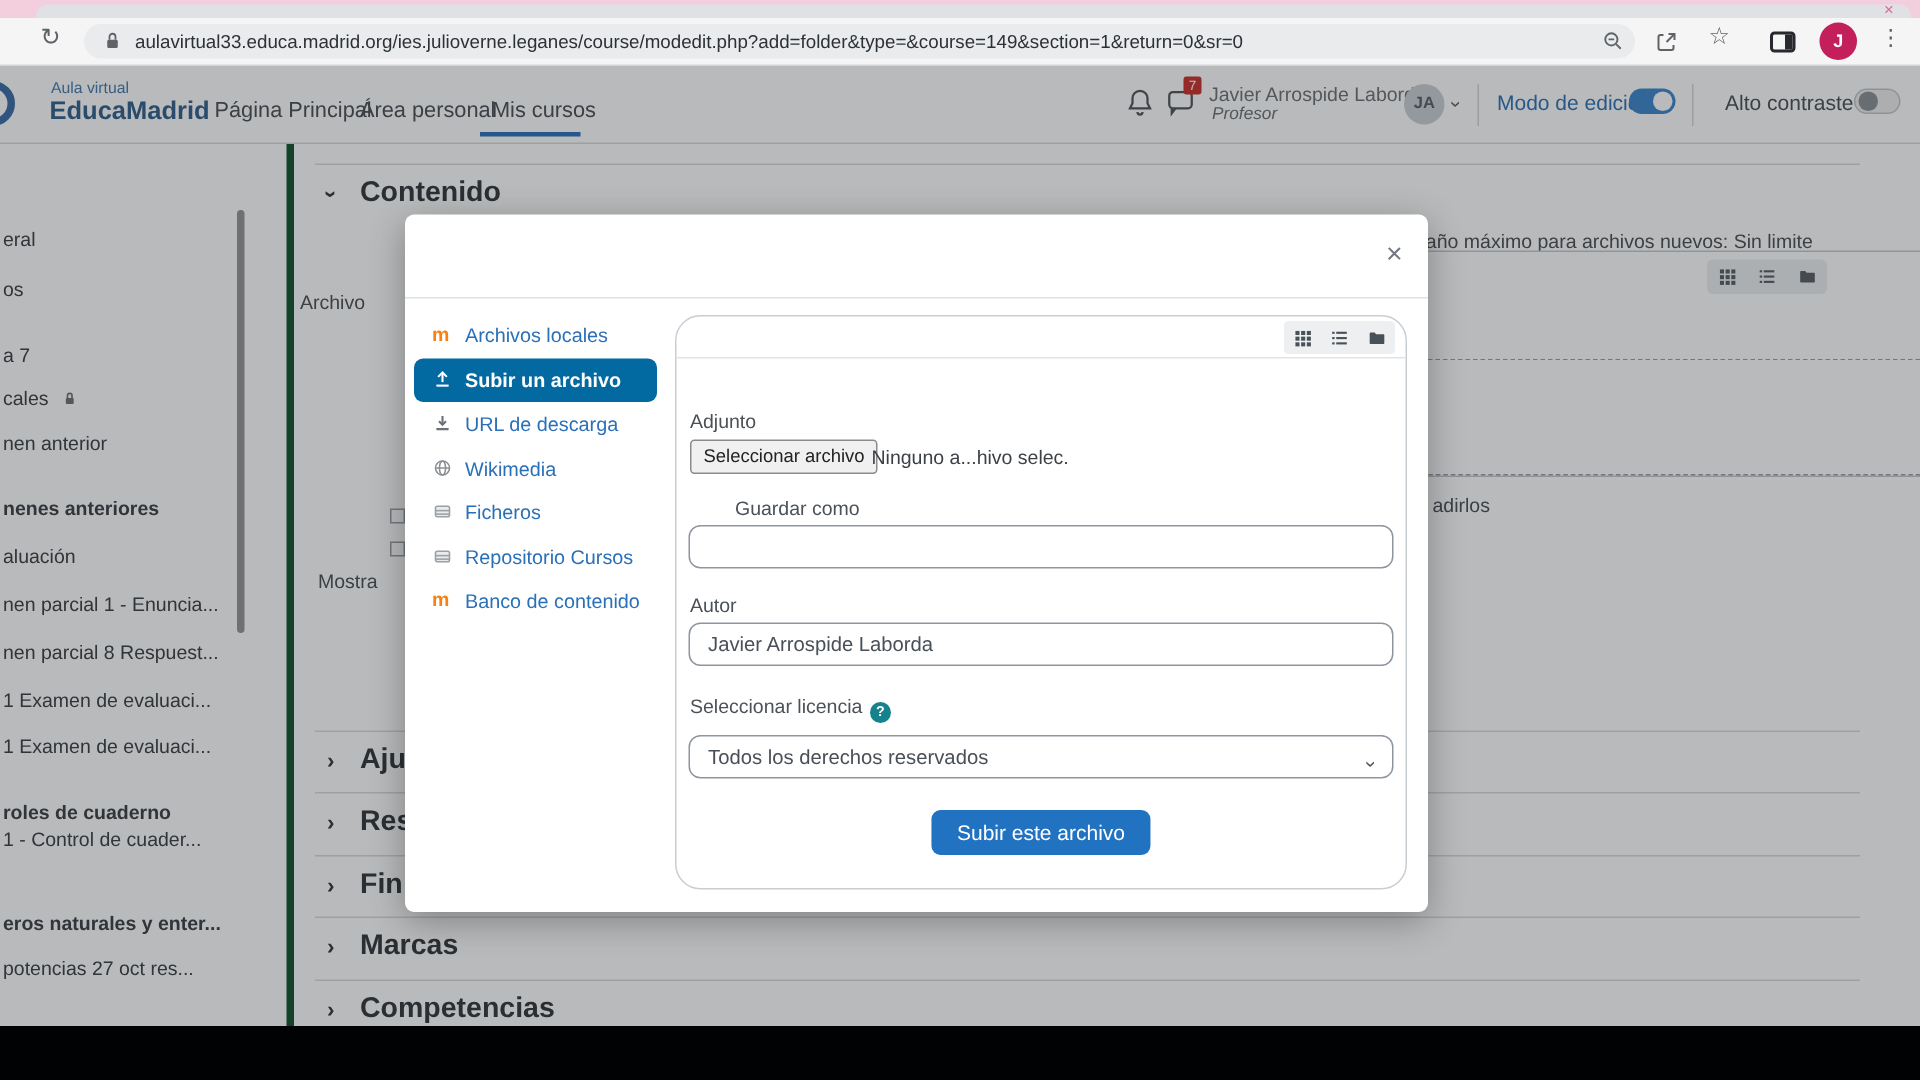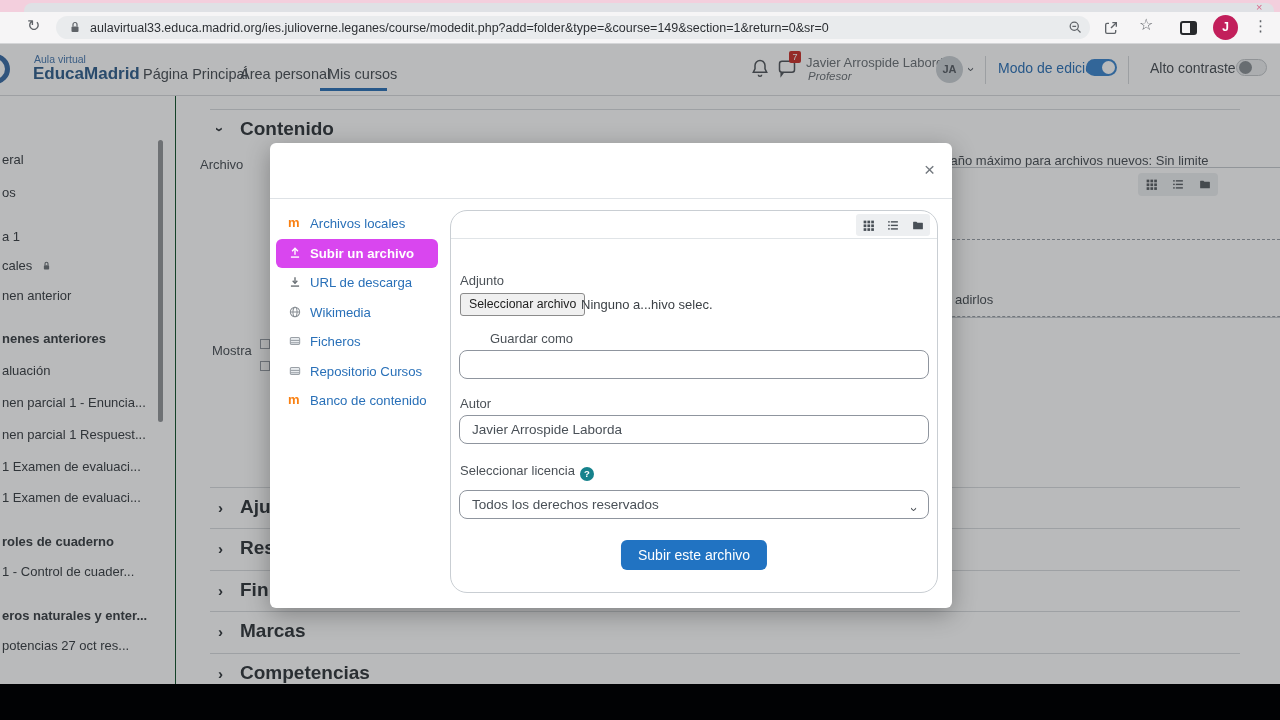--- a/index.html
+++ b/index.html
@@ -50,50 +50,50 @@
   #edit-label { left:998px; top:16px; font-size:14px; color:#2e73b8; }
   .toggle { width:31px; height:17px; border-radius:9px; }
   .toggle .knob { position:absolute; top:2px; width:13px; height:13px; border-radius:50%; }
   #toggle-edit { left:1086px; top:15px; background:#3e87cf; }
   #toggle-edit .knob { right:2px; background:#fff; }
   #toggle-contrast { left:1236px; top:15px; background:#eceeef; border:1px solid #c4c8cb; }
   #toggle-contrast .knob { left:2px; top:1px; background:#8c9196; }
   #contrast-label { left:1150px; top:16px; font-size:14px; color:#4b5157; }
 
   
-  #sidebar { left:0; top:52px; width:176px; height:590px; background:#fff; border-right:1px solid #14532d; overflow:hidden;text-decoration:underline; }
+  #sidebar { left:0; top:52px; width:196px; height:590px; background:#fff; border-right:5px solid #14532d; overflow:hidden;text-decoration:underline; }
   .sb-item { left:2px; font-size:13px; color:#3c4146; white-space:nowrap; }
   .sb-bold { font-weight:bold; }
   #sb-scroll { left:158px; top:44px; width:5px; height:282px; background:#94979a; border-radius:3px; }
 
   
   #main { left:168px; top:52px; width:1112px; height:590px; }
   .sect-row { left:42px; width:1030px; height:42px; border-top:1px solid #d9dcdf; }
   .sect-chev { position:absolute; left:8px; top:11px; font-size:15px; font-weight:bold; color:#33383d; }
   .sect-label { position:absolute; left:30px; top:8px; font-size:19px; font-weight:bold; color:#33383d; }
   #contenido-row { top:13px; }
   #maxnote { left:758px; top:57px; font-size:13px; color:#4b5157; }
-  .flabel { font-size:13px; color:#4b5157; }
+  .flabel { font-size:13px; color:#4b5157;margin-top:37px; }
   #fm-box { left:122px; top:71px; width:1060px; height:151px; border:1px solid #c6cace; border-radius:6px; }
   #fm-tools { left:970px; top:77px; width:80px; height:23px; background:#edeff1; border-radius:4px;
               display:flex; align-items:center; justify-content:space-around; }
   #fm-drop { left:134px; top:142px; width:1036px; height:78px; border:1px dashed #9aa0a6; border-radius:4px; }
   #drop-frag { left:787px; top:196px; font-size:13px; color:#4b5157; }
   .mini-box { width:10px; height:10px; border:1px solid #9aa0a6; background:#fff; }
 
   
   #modal { left:270px; top:143px; width:682px; height:465px; background:#fff; border-radius:6px;
            box-shadow:0 6px 24px rgba(0,0,0,0.3); z-index:50; }
   #m-title { left:22px; top:14px; font-size:22px; color:#1d2125; }
   #m-close { left:654px; top:16px; font-size:19px; color:#73797f; }
   #m-hline { left:0; top:55px; width:682px; height:1px; background:#dee2e6; }
   .mtab { left:6px; width:162px; height:29.5px; border-radius:6px; }
   .mtab .ic { position:absolute; left:12px; top:7px; width:14px; height:14px; }
   .mtab .lb { position:absolute; left:34px; top:7px; font-size:13.2px; color:#2970b8; white-space:nowrap; }
-  .mtab-active { background:#d946ef;text-align:right; }
+  .mtab-active { background:#0369a1;text-align:right; }
   .mtab-active .lb { color:#fff; font-weight:bold; }
   .m-ic { color:#f98012; font-weight:bold; font-size:13px; line-height:13px; }
   #m-panel { left:180px; top:67px; width:488px; height:383px; border:1px solid #c9ced3; border-radius:17px; background:#fff; }
   #p-toolbar { left:0; top:0; width:486px; height:28px; border-bottom:1px solid #e0e4e7; }
   #p-tools { position:absolute; right:7px; top:3px; width:74px; height:22px; background:#edeff1; border-radius:3px;
              display:flex; align-items:center; justify-content:space-around; }
   .p-label { left:9px; font-size:13px; color:#4b5157; }
   #file-btn { left:9px; top:82px; height:23px; padding:0 8px; background:#f0f0f0; border:1px solid #8b8b8b;
               border-radius:3px; font-size:12.3px; color:#222; line-height:21px; }
   #file-status { left:130px; top:86px; font-size:13px; color:#3c4146; }
@@ -189,36 +189,36 @@
       <div class="abs hdivider" style="left:1128px;"></div>
       <span class="abs" id="contrast-label">Alto contraste</span>
       <div class="abs toggle" id="toggle-contrast">
           <div class="knob"></div>
         </div>
     </div>
 
     <div class="abs" id="sidebar">
       <span class="abs sb-item" style="top:56px;">eral</span>
       <span class="abs sb-item" style="top:89px;">os</span>
-      <span class="abs sb-item" style="top:133px;">a 1</span>
+      <span class="abs sb-item" style="top:133px;">a 7</span>
       <span class="abs sb-item" style="top:162px;"><span>cales</span>
         <svg style="display:inline-block; vertical-align:-1px; margin-left:6px;" width="9" height="10" viewBox="0 0 24 26">
             <path d="M8 11V7a4 4 0 0 1 8 0v4" stroke="#6d7378" stroke-width="3" fill="none"></path>
             <rect x="5" y="11" width="14" height="11" rx="2" fill="#6d7378"></rect>
           </svg>
       </span>
       <span class="abs sb-item" style="top:192px;">nen anterior</span>
       <span class="abs sb-item sb-bold" style="top:235px;">nenes anteriores</span>
       <span class="abs sb-item" style="top:267px;">aluación</span>
       <span class="abs sb-item" style="top:299px;">nen parcial 1 - Enuncia...</span>
-      <span class="abs sb-item" style="top:331px;">nen parcial 1 Respuest...</span>
+      <span class="abs sb-item" style="top:331px;">nen parcial 8 Respuest...</span>
       <span class="abs sb-item" style="top:363px;">1 Examen de evaluaci...</span>
       <span class="abs sb-item" style="top:394px;">1 Examen de evaluaci...</span>
       <span class="abs sb-item sb-bold" style="top:438px;">roles de cuaderno</span>
-      <span class="abs sb-item" style="top:468px;text-align:center;">1 - Control de cuader...</span>
+      <span class="abs sb-item" style="top:456px;text-align:center;">1 - Control de cuader...</span>
       <span class="abs sb-item sb-bold" style="top:512px;">eros naturales y enter...</span>
       <span class="abs sb-item" style="top:542px;">potencias 27 oct res...</span>
       <div class="abs" id="sb-scroll"></div>
     </div>
 
     <div class="abs" id="main">
       <div class="abs sect-row" id="contenido-row">
         <span class="sect-chev rot90">›</span>
         <span class="sect-label">Contenido</span>
       </div>

